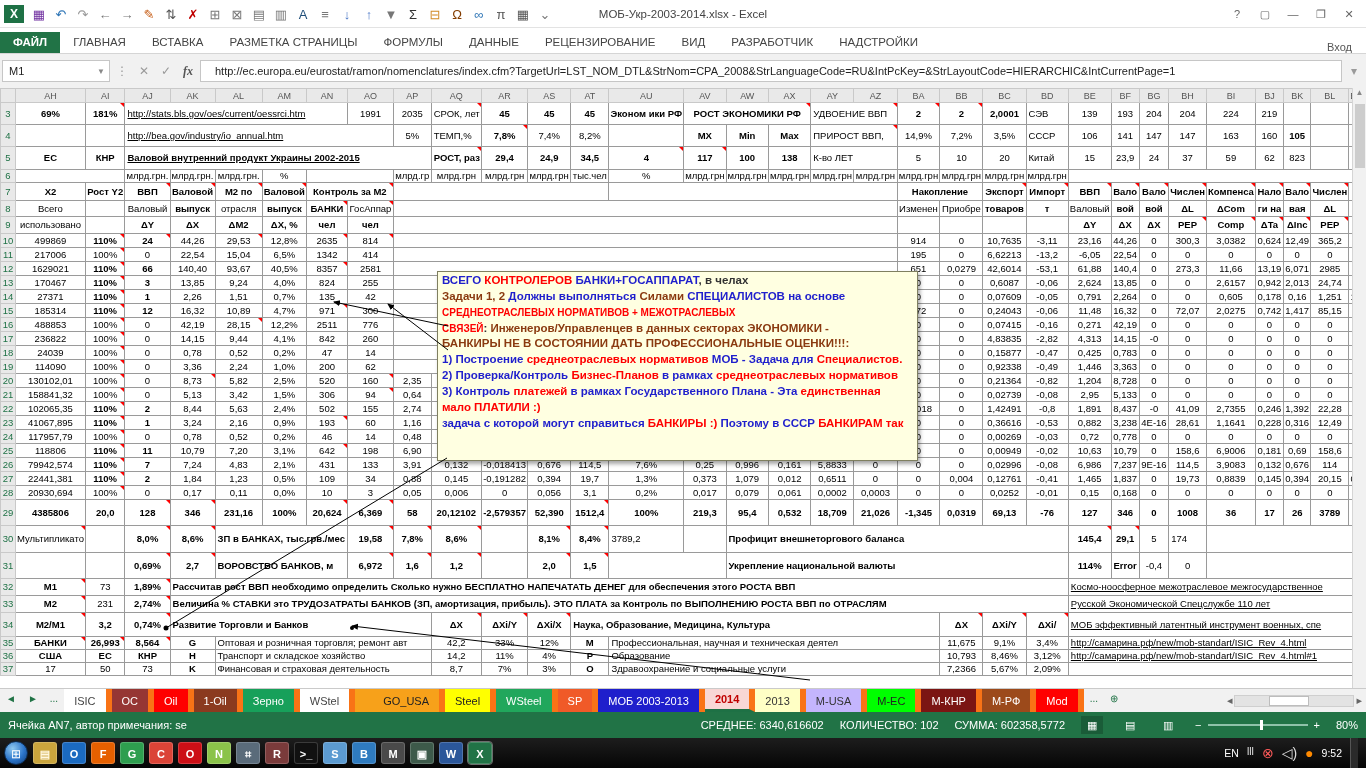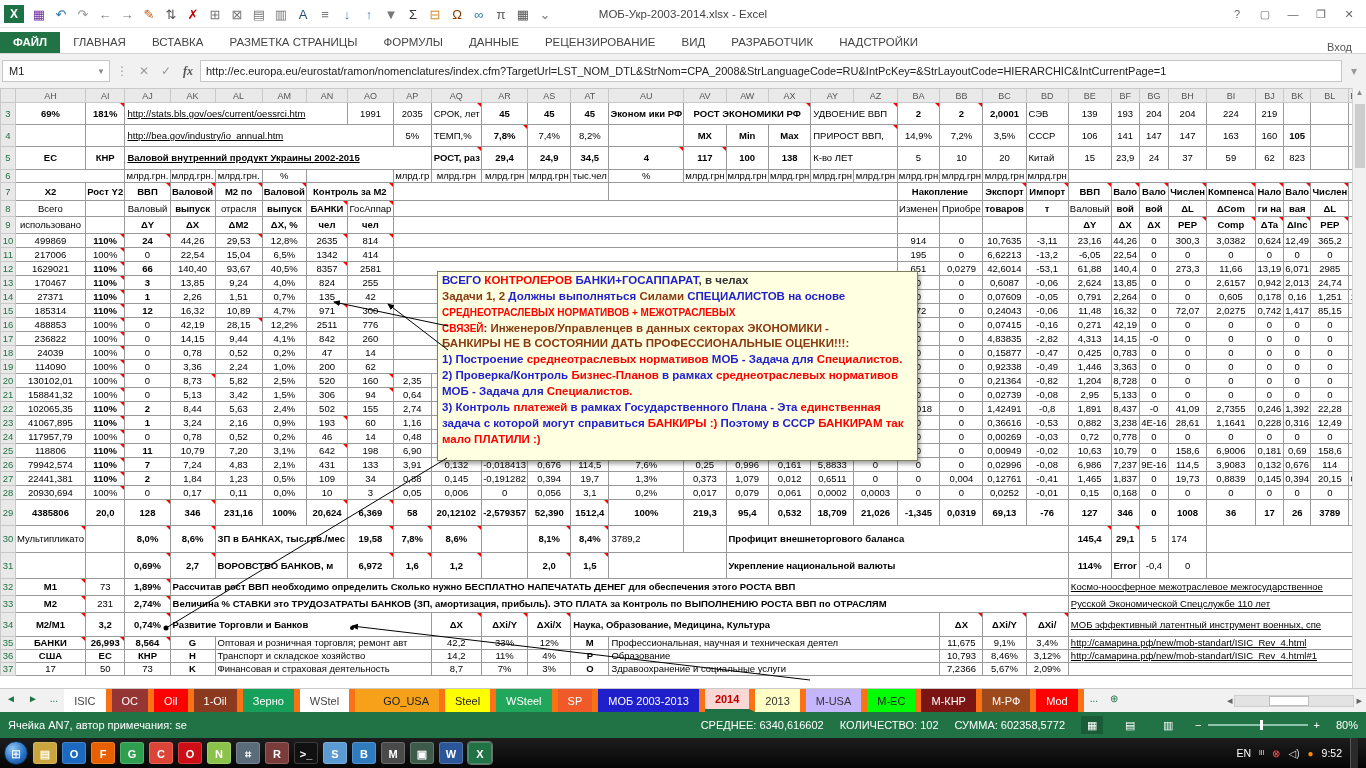--- a/index.html
+++ b/index.html
@@ -20,21 +20,21 @@
   .rtab.active { background:#217346; color:#fff; font-weight:bold;}
   #signin { margin-left:auto; padding:0 14px; font-size:11px; color:#555;}
   
   #formulabar { height:34px; background:#F1F1F1; display:flex; align-items:center; padding:4px 2px; gap:2px;}
   #namebox { width:108px; height:22px; background:#fff; border:1px solid #C6C6C6; font-size:11px;
     padding-left:6px; display:flex; align-items:center; color:#222;}
   #namebox .dd { margin-left:auto; color:#888; font-size:8px; padding-right:4px;}
   .fbtn { width:20px; text-align:center; color:#9a9a9a; font-size:12px;}
   .fx { font-style:italic; font-family:"Liberation Serif",serif; color:#555; font-weight:bold;}
   #formulainput { flex:1; height:22px; border:1px solid #C6C6C6; background:#fff; font-size:11px;
-    padding:0 5px; color:#222; font-family:"Liberation Sans",sans-serif;}
+    padding:0 14px; color:#222; font-family:"Liberation Sans",sans-serif;}
   
   #gridwrap { position:relative; height:600px; overflow:hidden; background:#fff;}
   table#grid { border-collapse:collapse; table-layout:fixed; }
   #grid th { background:#E9E9E9; color:#555; font-weight:normal; font-size:9px;
     border:1px solid #C9C9C9; height:14px; overflow:hidden;}
   #grid td { border:1px solid #9a9a9a; font-size:9.5px; line-height:1; text-align:center;
     padding:0 1px; white-space:nowrap; overflow:hidden; position:relative; background:#fff; color:#000;}
   #grid td.rh { background:#E9E9E9; color:#1E7145; font-size:9.5px; border-color:#C9C9C9; font-weight:normal;}
   .pg{background:#E4F0DC}.pc{background:#FBD3AE}.pc2{background:#FDEADA}
   .g{background:#92D050}.dg{background:#7C9A48;font-weight:bold}.dgx{background:#6FAE46}
@@ -78,21 +78,21 @@
   
   #taskbar { height:30px; background:linear-gradient(#1d1d1d,#050505); display:flex; align-items:center;
     padding:0 4px; gap:5px;}
   #startorb { width:24px; height:24px; border-radius:50%;
     background:radial-gradient(circle at 35% 30%, #8ec8f0, #2b74c9 55%, #123c74); color:#fff;
     text-align:center; line-height:24px; font-size:12px; border:1px solid #0c2c52;}
   .tb-ic { width:24px; height:22px; border-radius:3px; color:#fff; font-size:11px; font-weight:bold;
     text-align:center; line-height:22px; border:1px solid rgba(255,255,255,.18);}
   .tb-ic.pressed { outline:1px solid #6d6d6d; background-image:linear-gradient(rgba(255,255,255,.22),rgba(255,255,255,0));}
   #tray { margin-left:auto; display:flex; align-items:center; gap:8px; color:#fff; font-size:10.5px; padding-right:4px;}
-  #tray .ti { color:#ddd; font-size:10px;}
+  #tray .ti { color:#ddd; font-size:14px;}
   #desksliver { width:8px; height:30px; background:#2a2a2a; border-left:1px solid #555;}
 </style>
 </head>
 <body>
 
 <div id="titlebar">
   <span class="xl-logo">X</span>
   <span id="qat"><span class="qat-ic" style="color: rgb(112, 48, 160);">▦</span><span class="qat-ic" style="color: rgb(46, 117, 182);">↶</span><span class="qat-ic" style="color: rgb(153, 153, 153);">↷</span><span class="qat-ic" style="color: rgb(119, 119, 119);">←</span><span class="qat-ic" style="color: rgb(119, 119, 119);">→</span><span class="qat-ic" style="color: rgb(197, 90, 17);">✎</span><span class="qat-ic" style="color: rgb(85, 85, 85);">⇅</span><span class="qat-ic" style="color: rgb(192, 0, 0);">✗</span><span class="qat-ic" style="color: rgb(119, 119, 119);">⊞</span><span class="qat-ic" style="color: rgb(119, 119, 119);">⊠</span><span class="qat-ic" style="color: rgb(119, 119, 119);">▤</span><span class="qat-ic" style="color: rgb(119, 119, 119);">▥</span><span class="qat-ic" style="color: rgb(31, 78, 121);">A</span><span class="qat-ic" style="color: rgb(119, 119, 119);">≡</span><span class="qat-ic" style="color: rgb(68, 114, 196);">↓</span><span class="qat-ic" style="color: rgb(68, 114, 196);">↑</span><span class="qat-ic" style="color: rgb(119, 119, 119);">▼</span><span class="qat-ic" style="color: rgb(51, 51, 51);">Σ</span><span class="qat-ic" style="color: rgb(210, 139, 38);">⊟</span><span class="qat-ic" style="color: rgb(131, 60, 0);">Ω</span><span class="qat-ic" style="color: rgb(46, 117, 182);">∞</span><span class="qat-ic" style="color: rgb(85, 85, 85);">π</span><span class="qat-ic" style="color: rgb(85, 85, 85);">▦</span><span class="qat-ic" style="color: rgb(119, 119, 119);">⌄</span></span>
   <span id="wintitle">МОБ-Укр-2003-2014.xlsx - Excel</span>
   <span id="wincontrols">
@@ -1121,24 +1121,23 @@
   </table>
 
   <div id="comment">
       <div class="cline"><span class="cb">ВСЕГО </span><span class="cr">КОНТРОЛЕРОВ </span><span class="cb">БАНКИ+ГОСАППАРАТ</span><span class="ck">, в челах</span></div>
       <div class="cline"><span class="cbr">Задачи 1, 2 </span><span class="cb">Должны выполняться </span><span class="cbr">Силами </span><span class="cb">СПЕЦИАЛИСТОВ </span><span class="cb">на основе</span></div>
       <div class="cline"><span class="cr cbig">СРЕДНЕОТРАСЛЕВЫХ НОРМАТИВОВ + МЕЖОТРАСЛЕВЫХ</span></div>
       <div class="cline"><span class="cr cbig">СВЯЗЕЙ</span><span class="ck">: </span><span class="cbr">Инженеров/Управленцев в данных секторах ЭКОНОМИКИ -</span></div>
       <div class="cline"><span class="cbr">БАНКИРЫ НЕ В СОСТОЯНИИ ДАТЬ  ПРОФЕССИОНАЛЬНЫЕ ОЦЕНКИ!!!:</span></div>
       <div class="cline"><span class="cb">1) Построение </span><span class="cr">среднеотраслевых нормативов </span><span class="cb">МОБ - Задача для </span><span class="cr">Специалистов.</span></div>
       <div class="cline"><span class="cb">2) Проверка/Контроль </span><span class="cr">Бизнес-Планов </span><span class="cb">в рамках </span><span class="cr">среднеотраслевых нормативов</span></div>
-      <div class="cline"><span class="cb">МОБ - Задача для </span><span class="cr">Специалистов.</span></div>
       <div class="cline"><span class="cb">3) Контроль </span><span class="cr">платежей </span><span class="cb">в рамках Государственного Плана - Эта </span><span class="cr">единственная</span></div>
+      <div class="cline"><span class="cr">мало ПЛАТИЛИ :)</span></div>
       <div class="cline"><span class="cb">задача с которой могут справиться </span><span class="cr">БАНКИРЫ :) </span><span class="cb">Поэтому в СССР </span><span class="cr">БАНКИРАМ так</span></div>
-      <div class="cline"><span class="cr">мало ПЛАТИЛИ :)</span></div>
     </div>
 
   <svg id="arrows" width="1366" height="600">
     <defs>
       <marker id="ah" markerWidth="8" markerHeight="8" refX="6" refY="3" orient="auto">
         <path d="M0,0 L7,3 L0,6 z" fill="#000"></path>
       </marker>
     </defs>
     <line x1="448" y1="238" x2="334" y2="214" stroke="#000" stroke-width="1" marker-end="url(#ah)"></line>
     <line x1="448" y1="262" x2="388" y2="216" stroke="#000" stroke-width="1" marker-end="url(#ah)"></line>

